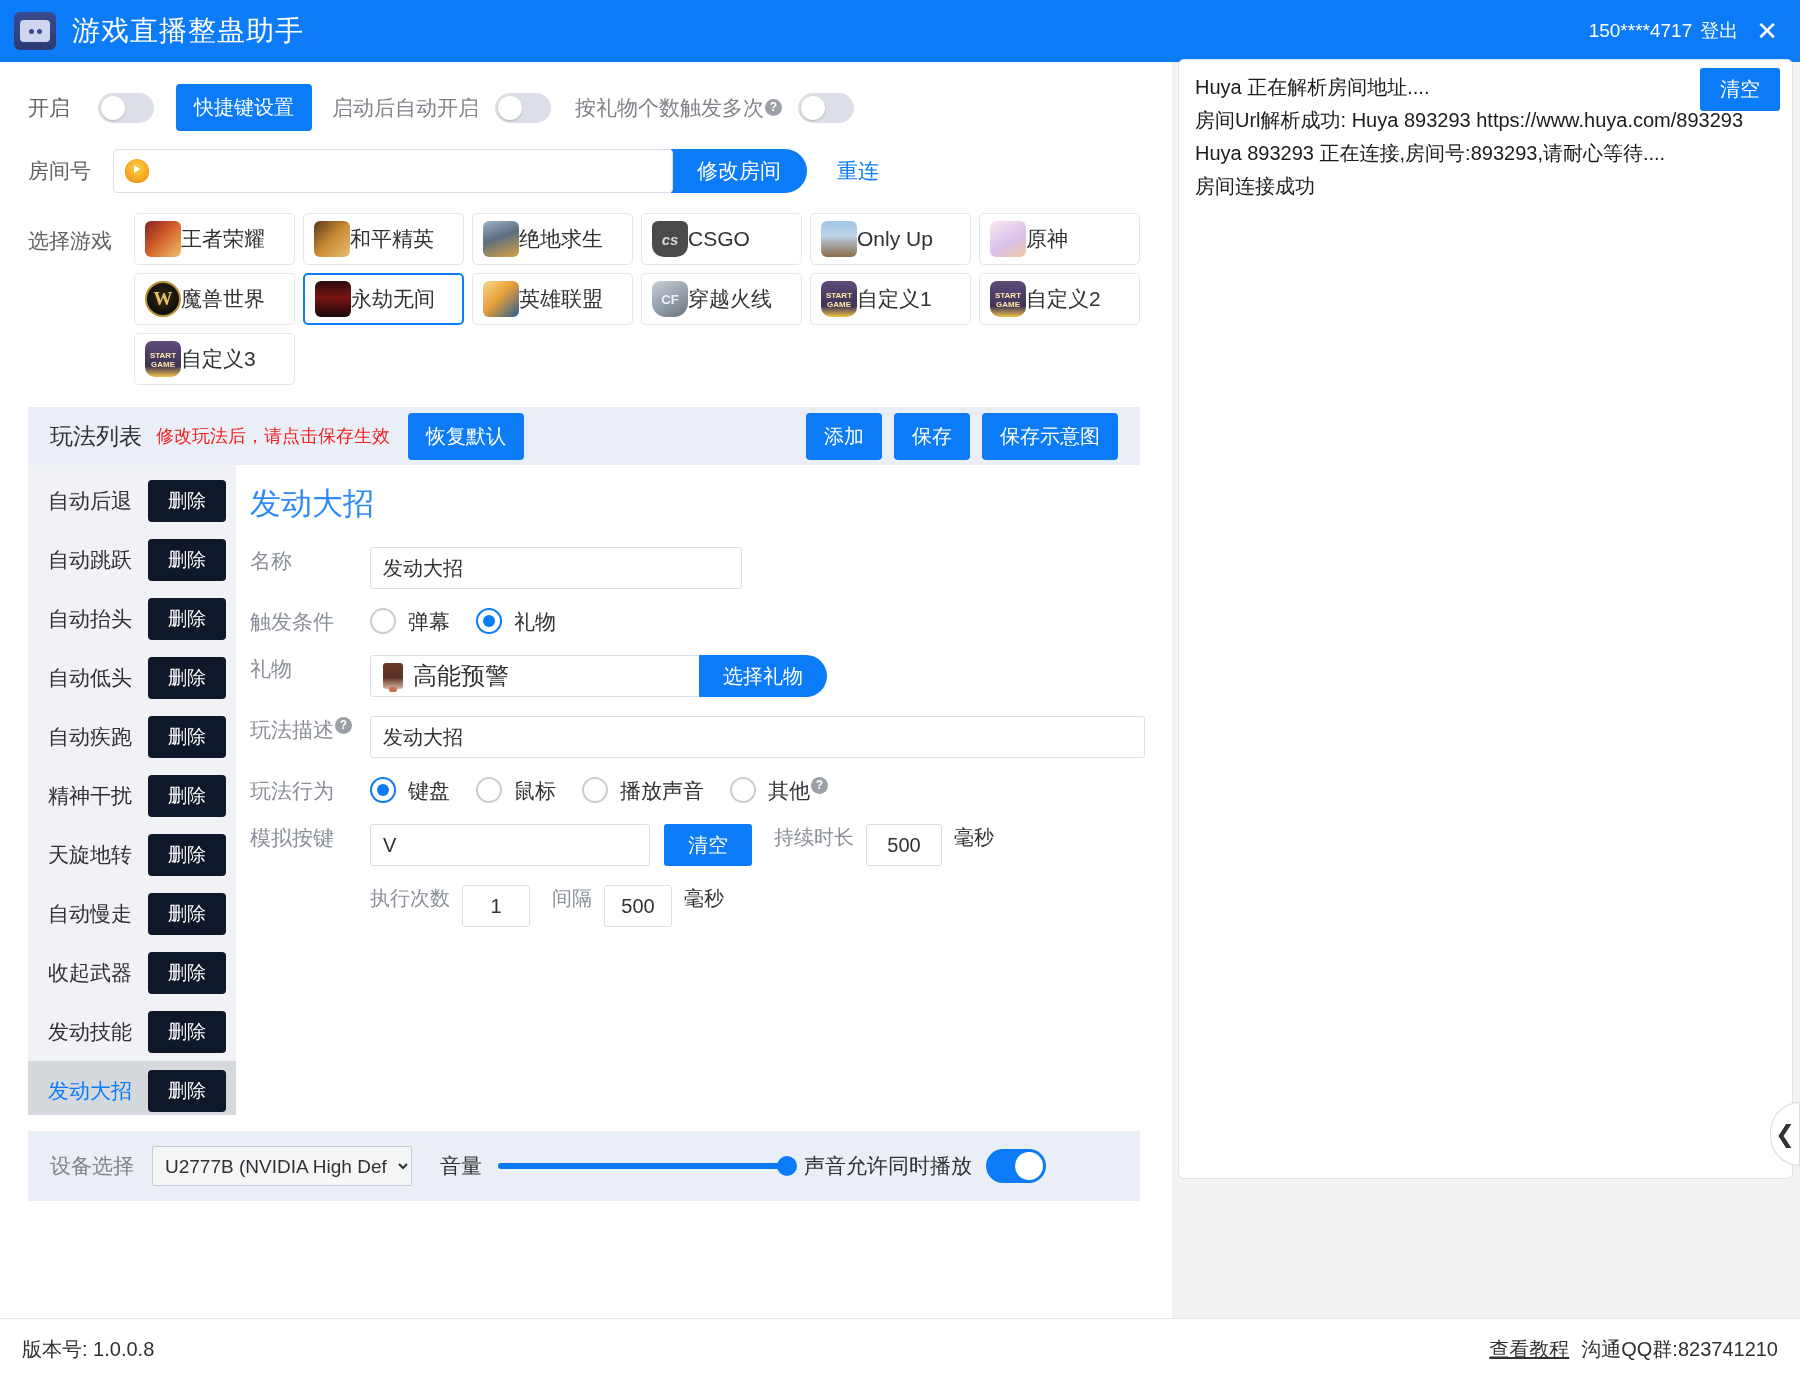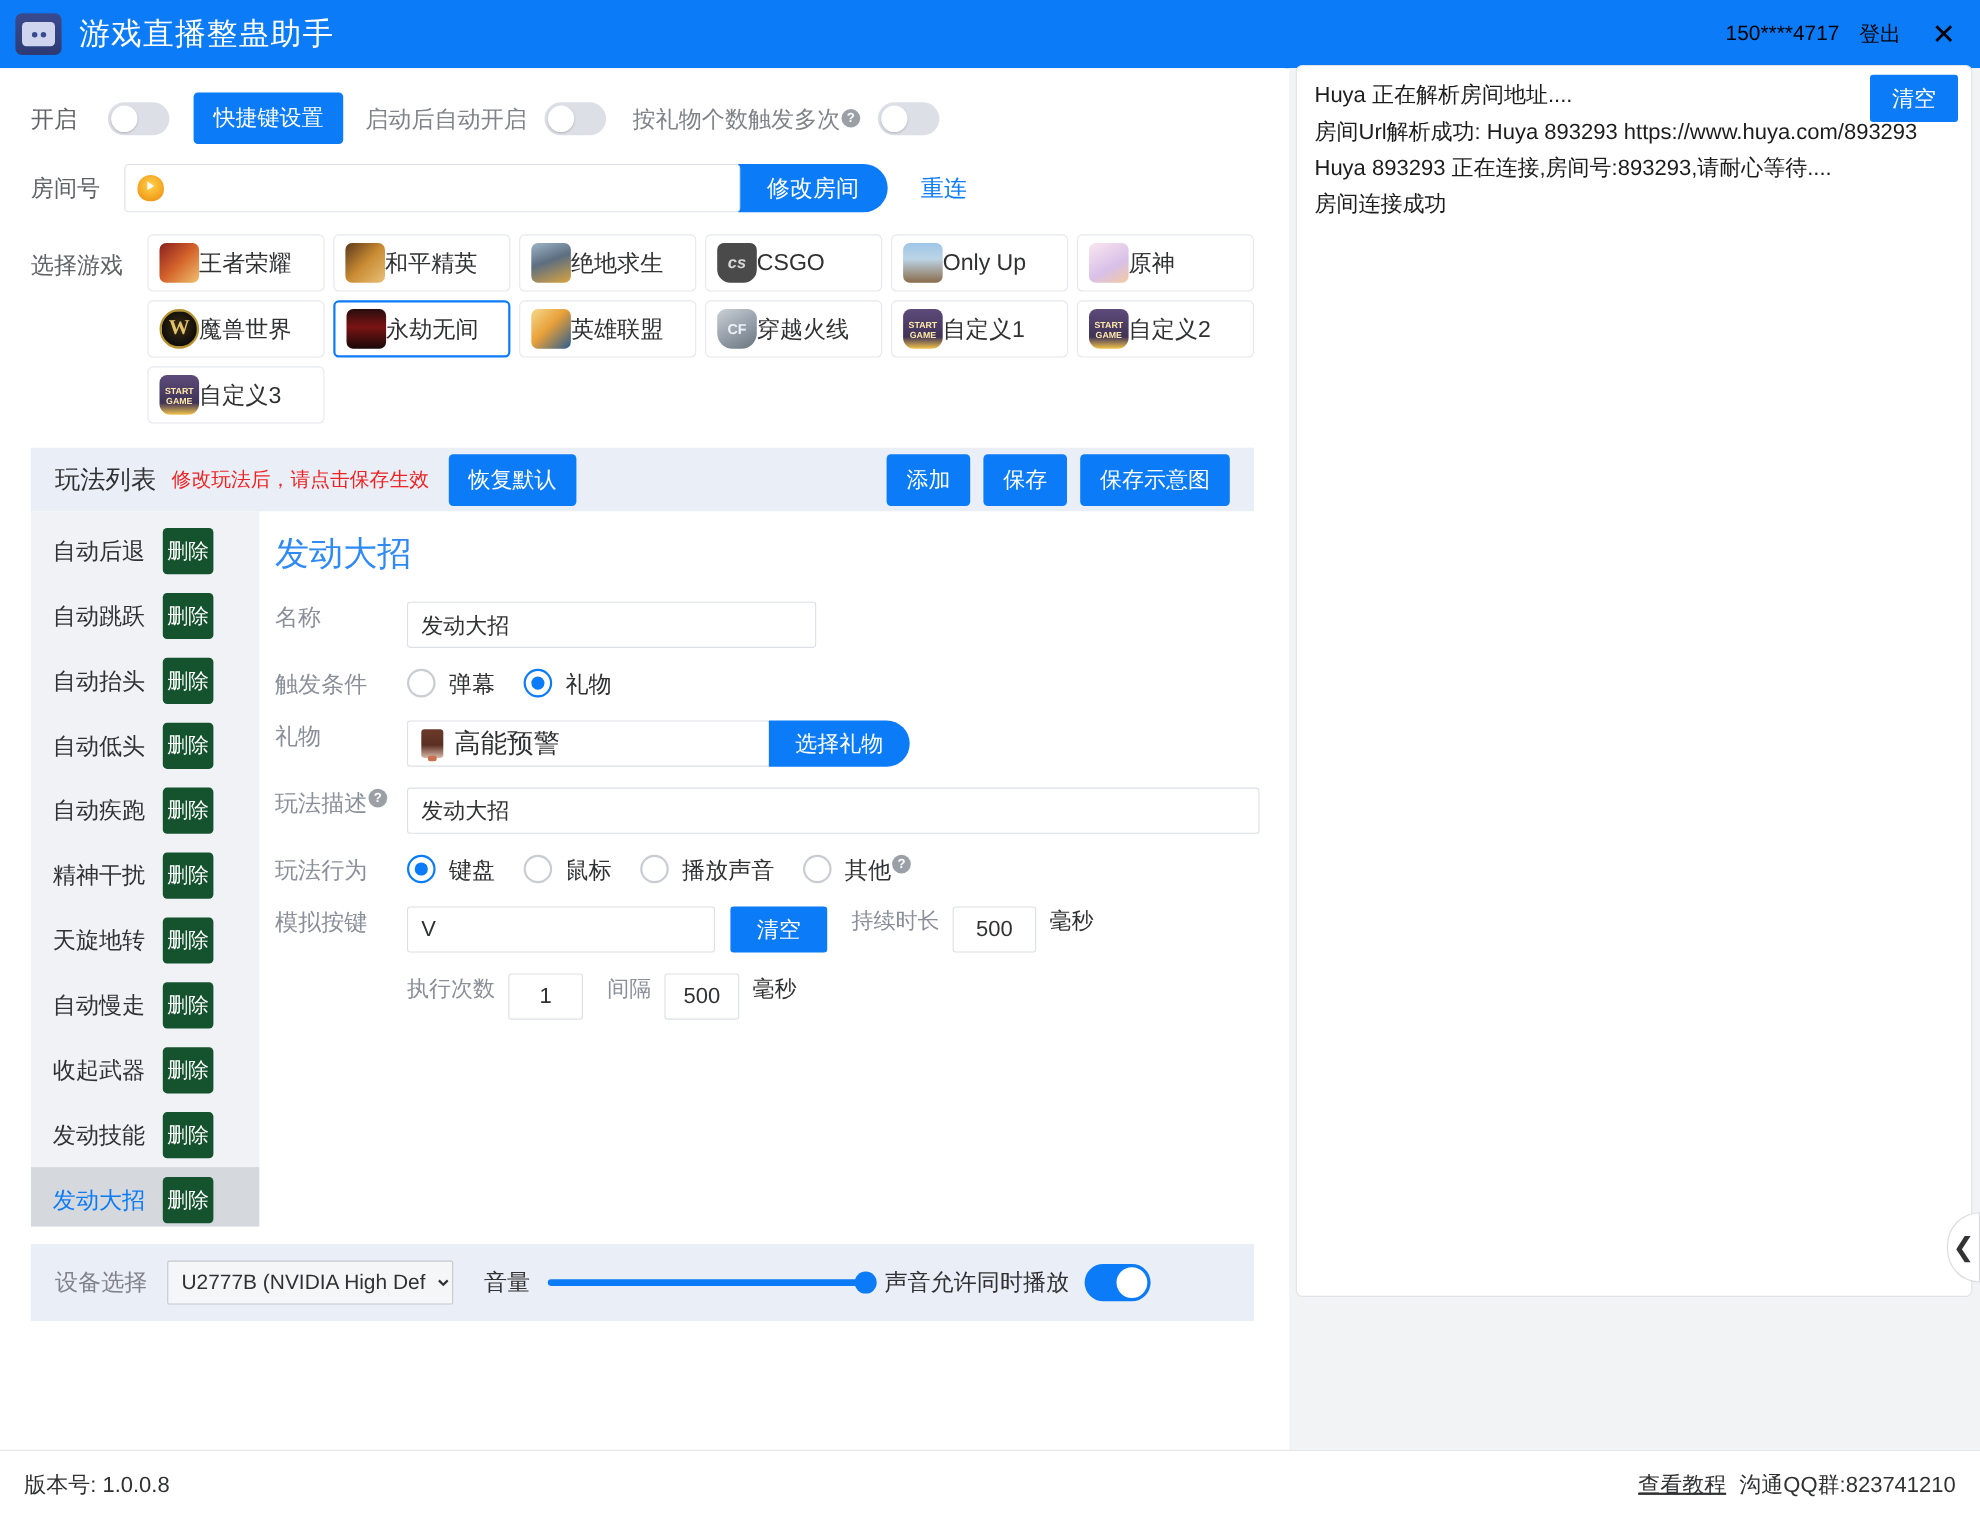--- a/index.html
+++ b/index.html
@@ -42,21 +42,21 @@
   .app-logo .stand {
     position: absolute; bottom: 2px; left: 50%; transform: translateX(-50%);
     width: 16px; height: 3px; background: #2d3a73; border-radius: 1px;
   }
   .app-title {
     color: #fff; font-size: 28px; margin-left: 16px;
     letter-spacing: 1px;
   }
   .titlebar-right {
     margin-left: auto; display: flex; align-items: center;
-    color: #000000; font-size: 19px; padding-right: 22px; gap: 18px;
+    color: #ffffff; font-size: 19px; padding-right: 22px; gap: 8px;
   }
   .logout-link { cursor: pointer; }
   .close-x {
     font-size: 26px; line-height: 1; margin-left: 10px; cursor: pointer;
     font-weight: 300;
   }
 
   
   .mainpane {
     position: absolute; left: 0; top: 62px;
@@ -223,22 +223,22 @@
     overflow: hidden; padding-top: 6px;
   }
   .pl-item {
     height: 59px; display: flex; align-items: center;
     padding: 0 0 0 20px; cursor: pointer;
   }
   .pl-item.active { background: #d5d8dc; }
   .pl-item-name { font-size: 21px; color: #303133; width: 100px; }
   .pl-item.active .pl-item-name { color: #0b7bf7; }
   .btn-del {
-    background: #14532d; color: #fff; border: none; border-radius: 4px;
-    font-size: 19px; padding: 8px 4px; cursor: pointer; font-family: inherit;
+    background: #0f172a; color: #fff; border: none; border-radius: 4px;
+    font-size: 19px; padding: 8px 20px; cursor: pointer; font-family: inherit;
   }
 
   .formarea { flex: 1; background: #fff; padding: 18px 0 0 14px; }
   .form-title { color: #2f8af5; font-size: 31px; margin: 0 0 22px 0; }
 
   .frow { display: flex; align-items: flex-start; margin-bottom: 19px; }
   .flabel {
     width: 120px; color: #8a8f99; font-size: 21px; flex: none;
   }
   .finput {

